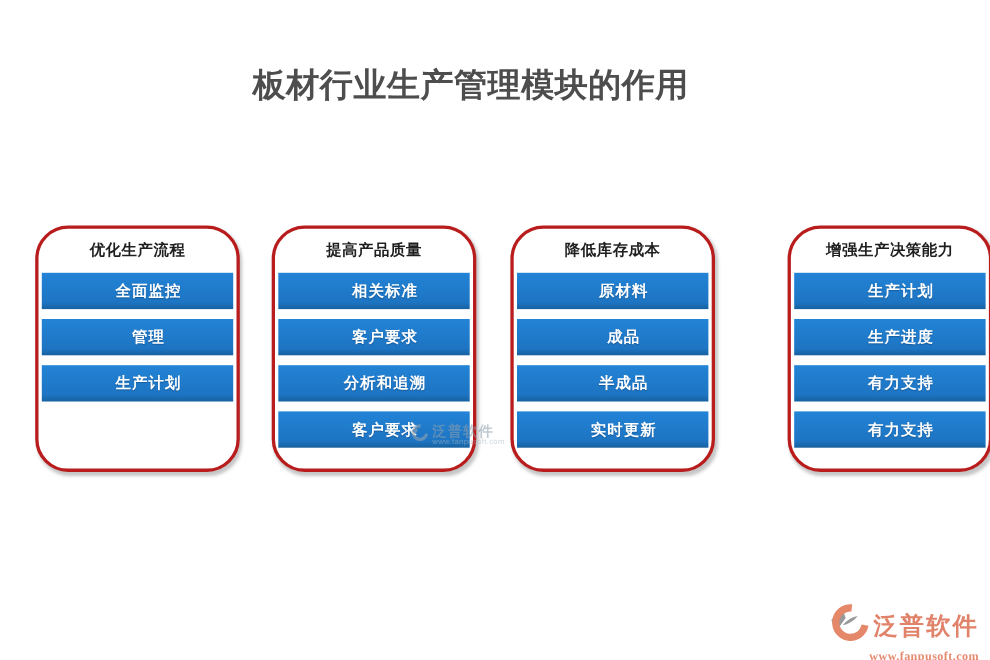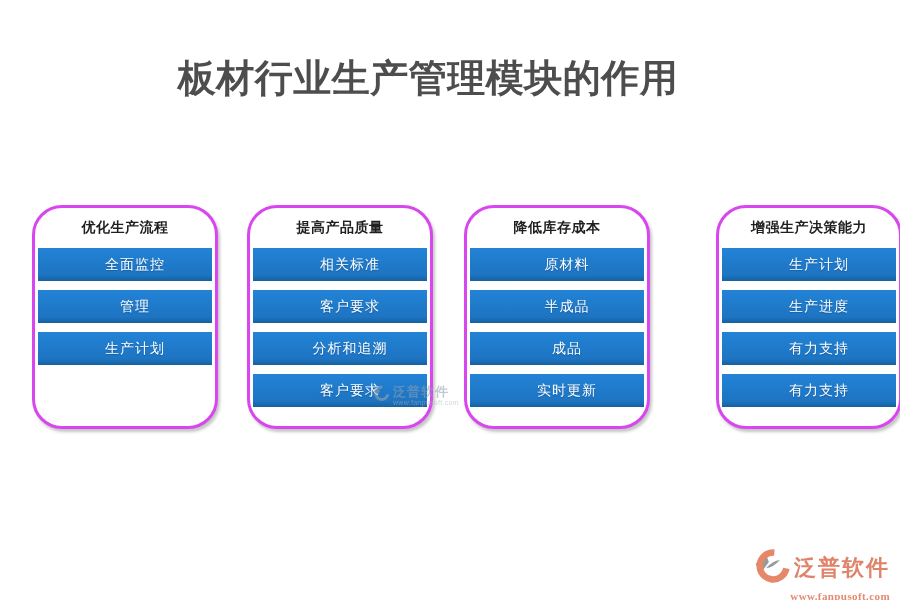--- a/index.html
+++ b/index.html
@@ -5,45 +5,45 @@
   html,body{margin:0;padding:0;background:#ffffff;}
   .stage{
     position:relative;width:900px;height:600px;background:#ffffff;overflow:hidden;
     font-family:"Liberation Sans","DejaVu Sans",sans-serif;
   }
   
   .page-title{
     position:absolute;top:58px;left:0;width:856px;
     text-align:center;
     font-family:"Liberation Serif","DejaVu Serif",serif;
-    font-weight:bold;font-size:38px;line-height:40px;
+    font-weight:bold;font-size:30px;line-height:40px;
     color:#4d4d4d;letter-spacing:0.5px;
     margin:0;
   }
   
   .col{
     position:absolute;top:205px;width:186px;height:224px;
     box-sizing:border-box;background:#ffffff;
-    border:3px solid #d946ef;border-radius:30px;
+    border:3px solid #b91c1c;border-radius:30px;
     box-shadow:2px 3px 3px rgba(90,90,90,0.35);
   }
   .col-1{left:32px}.col-2{left:247px}.col-3{left:464px}.col-4{left:716px}
   .col-header{
     height:37px;line-height:39px;text-align:center;
     font-size:14px;font-weight:bold;color:#1f1f1f;letter-spacing:0.5px;
   }
   .col-body{
     display:flex;flex-direction:column;gap:9px;
     padding:3px 3px 0 3px;
   }
   .bar{
     height:33px;flex:0 0 33px;
     display:flex;align-items:center;justify-content:center;
     background:linear-gradient(180deg,#2383d6 0%,#1d74c2 82%,#16619f 100%);
-    color:#ffffff;font-size:14px;font-weight:normal;letter-spacing:1px;
+    color:#ffffff;font-size:14px;font-weight:bold;letter-spacing:1px;
     text-shadow:0 1px 1px rgba(0,40,80,0.35);
     padding-left:20px;
   }
   
   .watermark{
     position:absolute;left:373px;top:385px;width:90px;
     display:flex;align-items:flex-start;gap:3px;
     opacity:0.55;pointer-events:none;
   }
   .watermark .wm-text-block{display:flex;flex-direction:column;line-height:1;}
@@ -90,22 +90,22 @@
       <div class="bar">客户要求</div>
       <div class="bar">分析和追溯</div>
       <div class="bar">客户要求</div>
     </div>
   </div>
 
   <div class="col col-3">
     <div class="col-header">降低库存成本</div>
     <div class="col-body">
       <div class="bar">原材料</div>
+      <div class="bar">成品</div>
       <div class="bar">半成品</div>
-      <div class="bar">成品</div>
       <div class="bar">实时更新</div>
     </div>
   </div>
 
   <div class="col col-4">
     <div class="col-header">增强生产决策能力</div>
     <div class="col-body">
       <div class="bar">生产计划</div>
       <div class="bar">生产进度</div>
       <div class="bar">有力支持</div>

